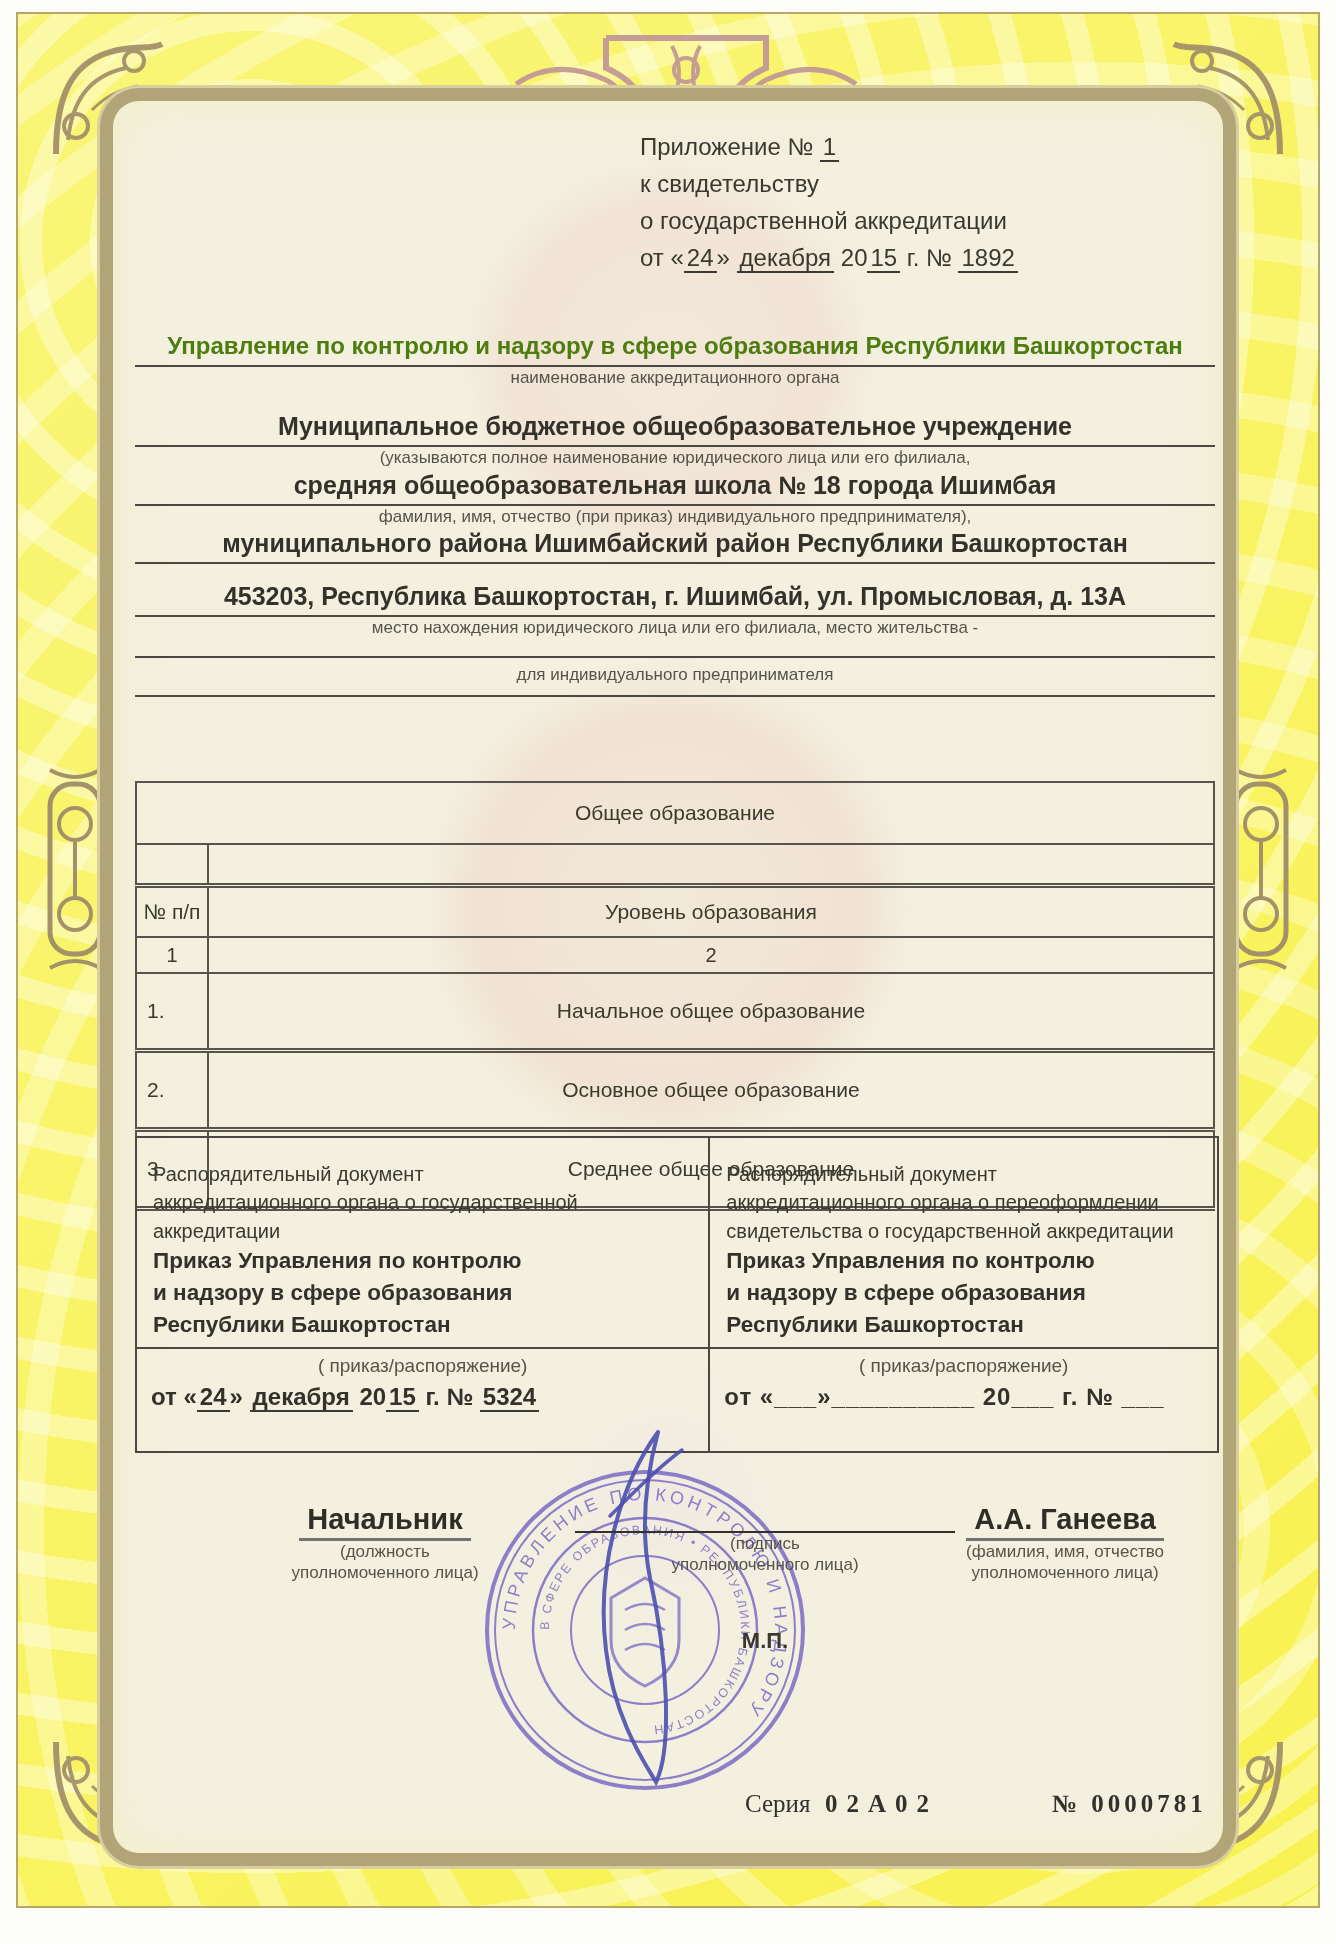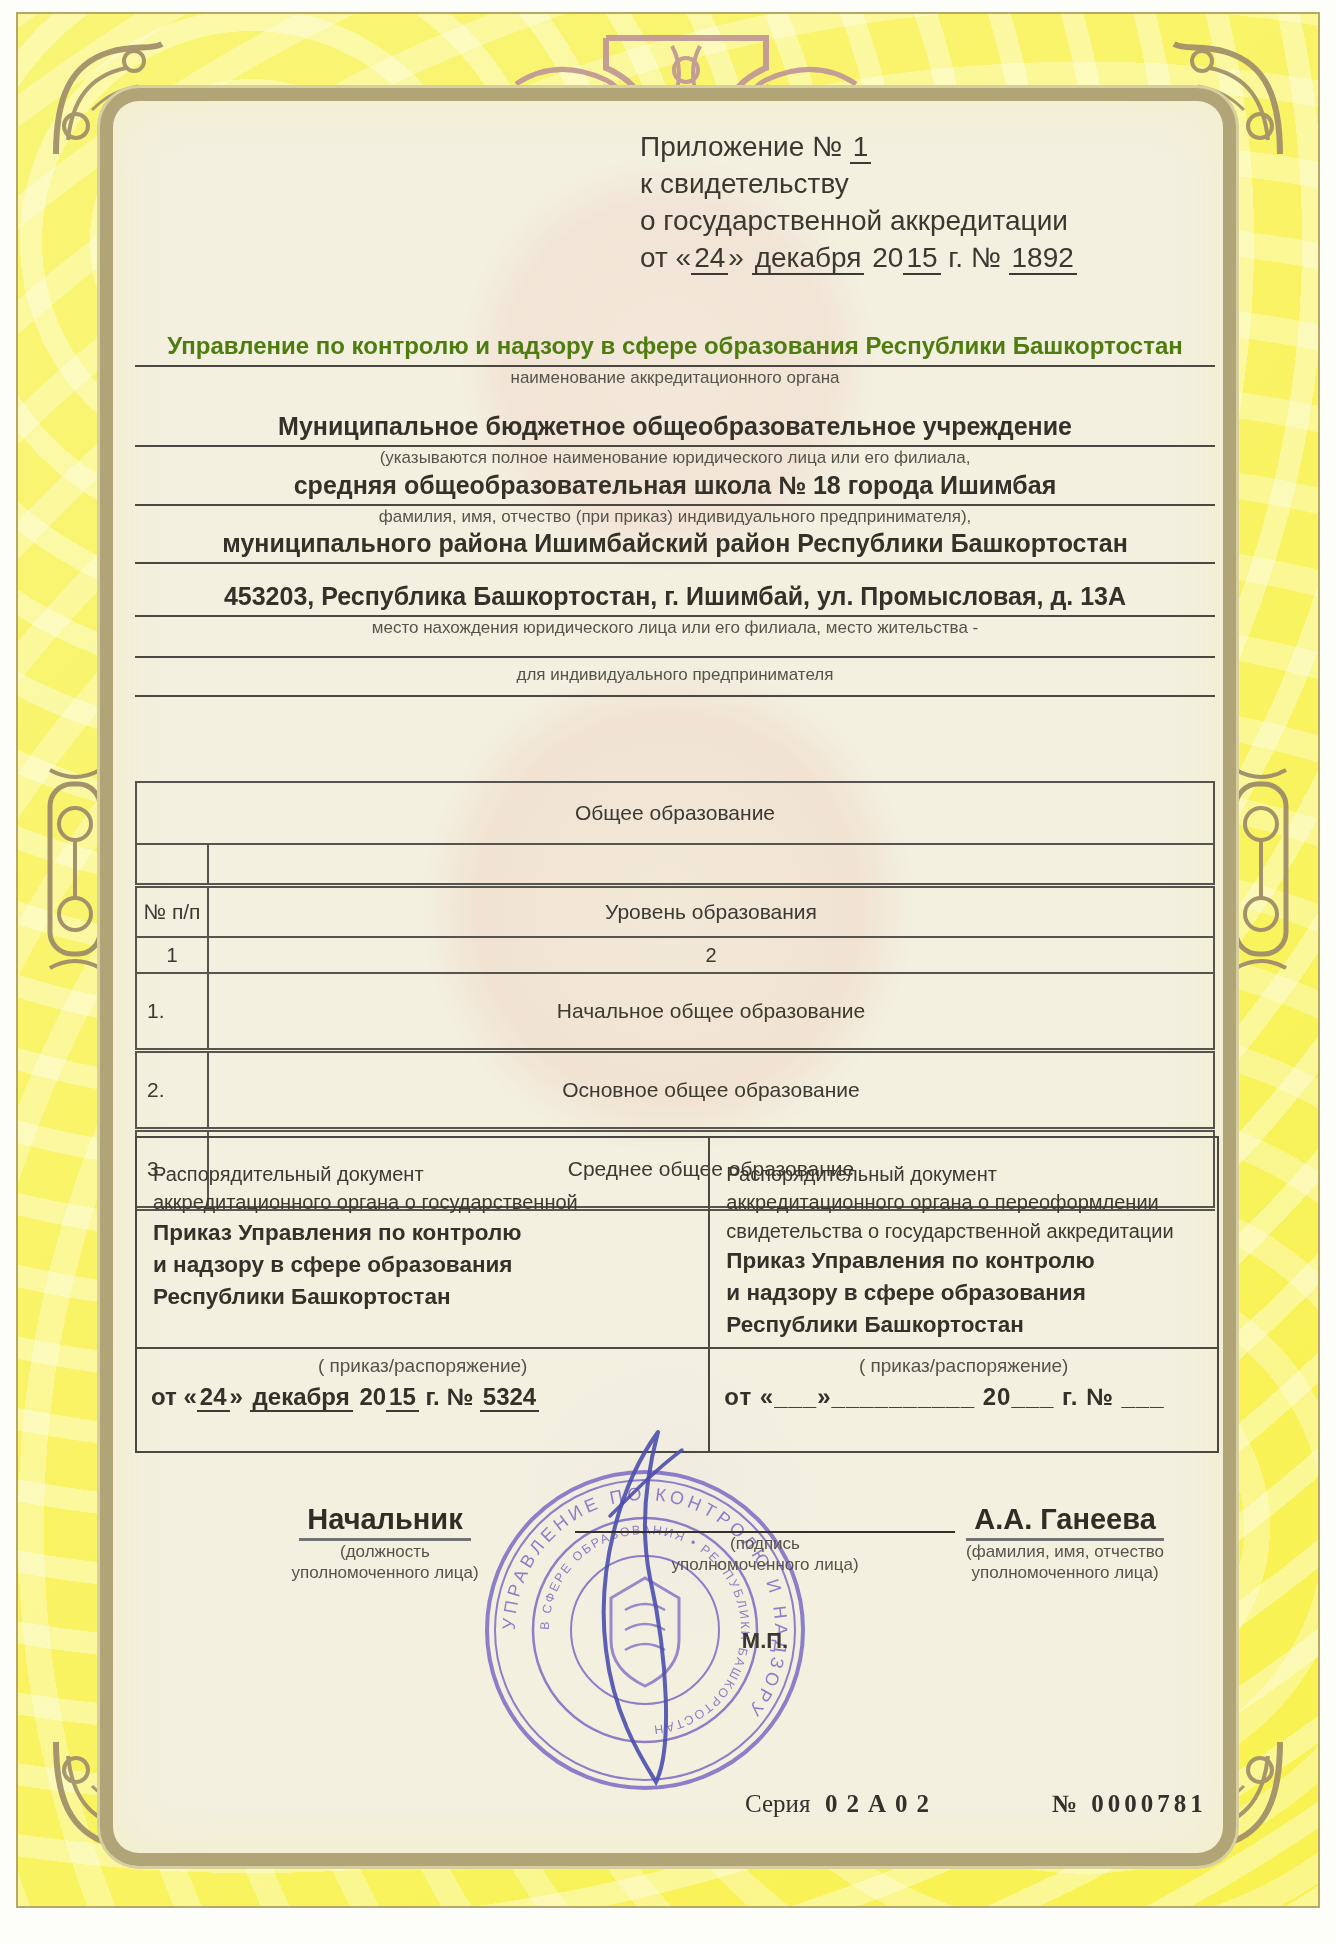--- a/index.html
+++ b/index.html
@@ -32,21 +32,21 @@
   .side-orn.l{left:20px;top:740px;}
   .side-orn.r{right:20px;top:740px;transform:scaleX(-1);}
 
   
   .content{position:absolute;left:113px;top:101px;width:1110px;height:1752px;font-size:22px;}
   .abs{position:absolute;}
   .caption{font-size:17px;color:#56534a;text-align:center;line-height:1.25;}
   .u{border-bottom:2px solid #3c3a34;padding:0 3px;}
   .rule{border-bottom:2px solid #4a4840;height:0;}
 
-  .appendix{left:527px;top:27px;width:480px;font-size:28px;line-height:37px;color:#3a382f;}
+  .appendix{left:527px;top:27px;width:480px;font-size:24px;line-height:37px;color:#3a382f;}
 
   .midblock{left:22px;top:231px;width:1080px;}
   .headline{font-size:24px;font-weight:700;text-align:center;padding-bottom:5px;border-bottom:2px solid #4a4840;color:#4d7c0f;}
   .org-line{font-size:25px;font-weight:700;text-align:center;padding-bottom:4px;border-bottom:2px solid #4a4840;color:#33312a;margin-top:2px;}
   .gap22{height:22px;} .gap16{height:16px;}
 
   table.levels{border-collapse:collapse;width:100%;table-layout:fixed;color:#3b3930;}
   table.levels td{border:2px solid #56544c;text-align:center;font-size:21px;padding:2px 6px;}
   td.t-title{height:56px;font-size:22px;}
   tr.t-empty td{height:34px;border-bottom:5px double #56544c;}
@@ -227,20 +227,21 @@
             <td>Среднее общее образование</td>
           </tr>
     </tbody>
       </table>
 
     <div class="abs boxes">
       <div class="box left">
         <div class="box-top">
           <div class="box-cap">Распорядительный документ</div>
           <div class="box-cap">аккредитационного органа о государственной</div>
+          <div class="box-cap">аккредитации</div>
           <div class="box-body">Приказ Управления по контролю</div>
           <div class="box-body">и надзору в сфере образования</div>
           <div class="box-body">Республики Башкортостан</div>
         </div>
         <div class="box-bottom">
           <div class="box-note">( приказ/распоряжение)</div>
           <div class="box-date"><span>от «</span><span class="u">24</span><span>»</span> <span class="u">декабря</span> <span>20</span><span class="u">15</span> <span>г. №</span> <span class="u">5324</span></div>
         </div>
       </div>
       <div class="box right">

